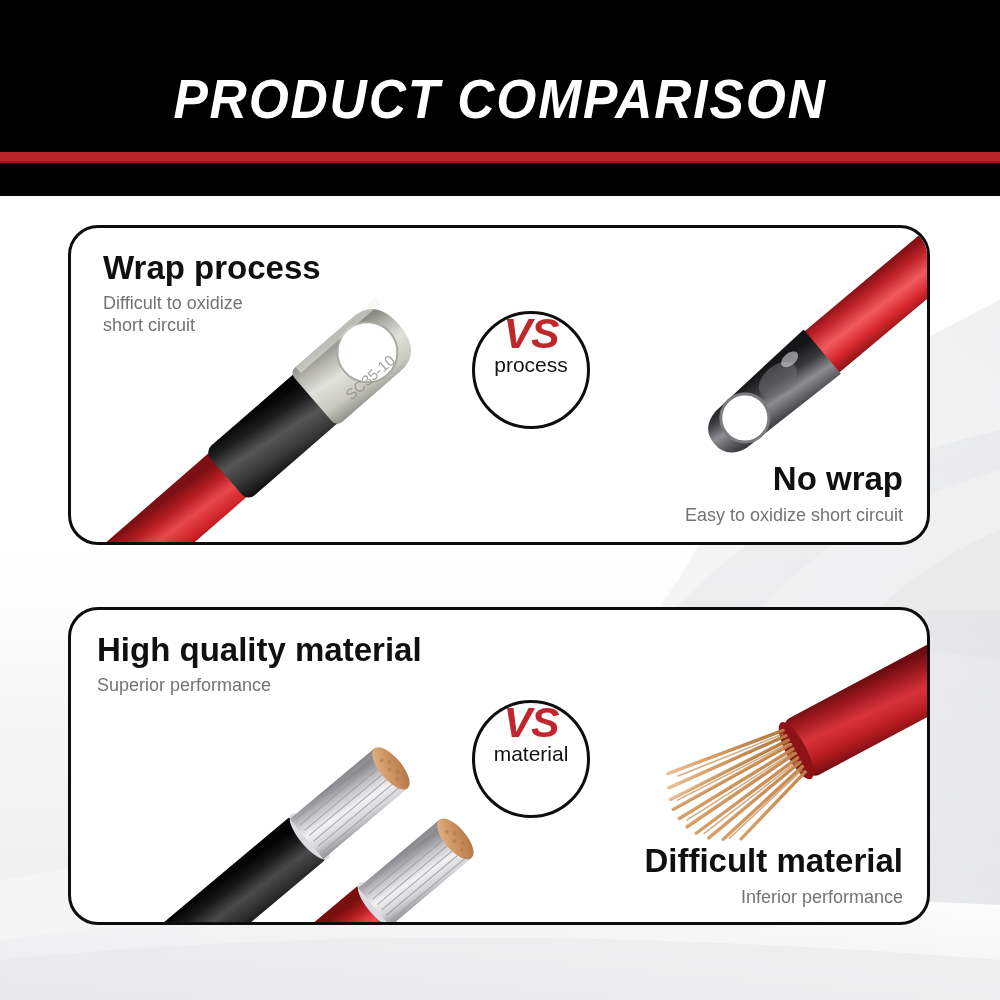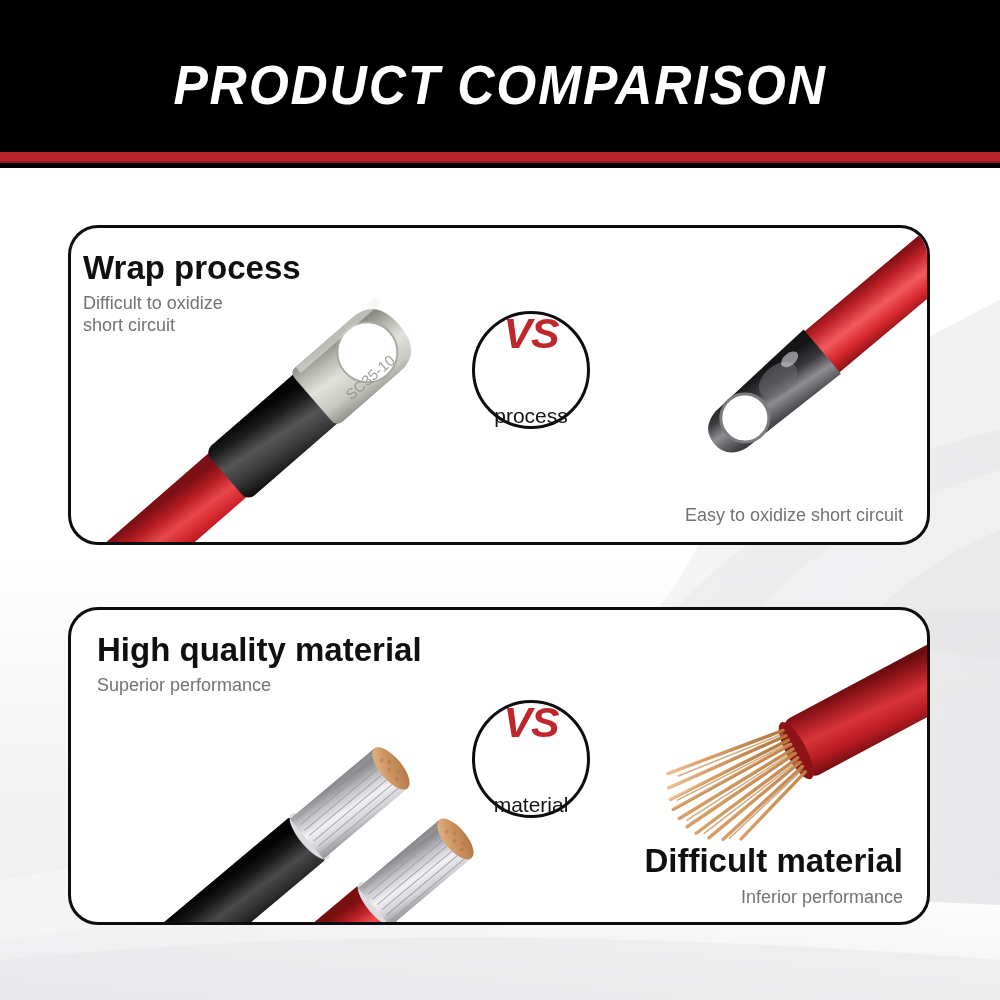--- a/index.html
+++ b/index.html
@@ -22,21 +22,21 @@
     inset: 0;
     background: linear-gradient(180deg, #ffffff 0%, #ffffff 55%, #f6f6f7 72%, #ececed 100%);
   }
   .bg-svg { position: absolute; inset: 0; width: 1000px; height: 1000px; }
 
   
   .header {
     position: absolute;
     left: 0; top: 0;
     width: 1000px;
-    height: 168px;
+    height: 196px;
     background: #000000;
     display: flex;
     align-items: center;
     justify-content: center;
   }
   .header-title {
     color: #ffffff;
     font-family: "Liberation Sans Narrow", "Liberation Sans", sans-serif;
     font-size: 56px;
     font-weight: bold;
@@ -85,37 +85,37 @@
   .subheading {
     font-size: 18px;
     font-weight: normal;
     color: #737373;
     line-height: 1.18;
     margin-top: 7px;
     white-space: nowrap;
   }
   .subheading .line { display: block; }
 
-  #c1-left  { left: 12px; top: 22px; }
+  #c1-left  { left: 32px; top: 22px; }
   #c1-right { right: 24px; bottom: 16px; text-align: right; }
   #c2-left  { left: 26px; top: 22px; }
   #c2-right { right: 24px; bottom: 14px; text-align: right; }
 
   
   .vs-badge {
     position: absolute;
     width: 118px;
     height: 118px;
     border: 3px solid #0d0d0d;
     border-radius: 50%;
     background: #ffffff;
     display: flex;
     flex-direction: column;
     align-items: center;
-    justify-content: space-between;
+    justify-content: flex-start;
     box-sizing: border-box;
     z-index: 6;
   }
   #vs-1 { left: 472px; top: 311px; }
   #vs-2 { left: 472px; top: 700px; }
   .vs-text {
     color: #c0272d;
     font-size: 42px;
     font-weight: bold;
     font-style: italic;
@@ -234,20 +234,21 @@
 
       <div class="txt-block" id="c1-left">
         <div class="heading">Wrap process</div>
         <div class="subheading">
           <span class="line">Difficult to oxidize</span>
           <span class="line">short circuit</span>
         </div>
       </div>
 
       <div class="txt-block" id="c1-right">
+        <div class="heading">No wrap</div>
         <div class="subheading">
           <span class="line">Easy to oxidize short circuit</span>
         </div>
       </div>
 
     </div>
   </div>
 
   <div class="vs-badge" id="vs-1">
     <div class="vs-text">VS</div>

